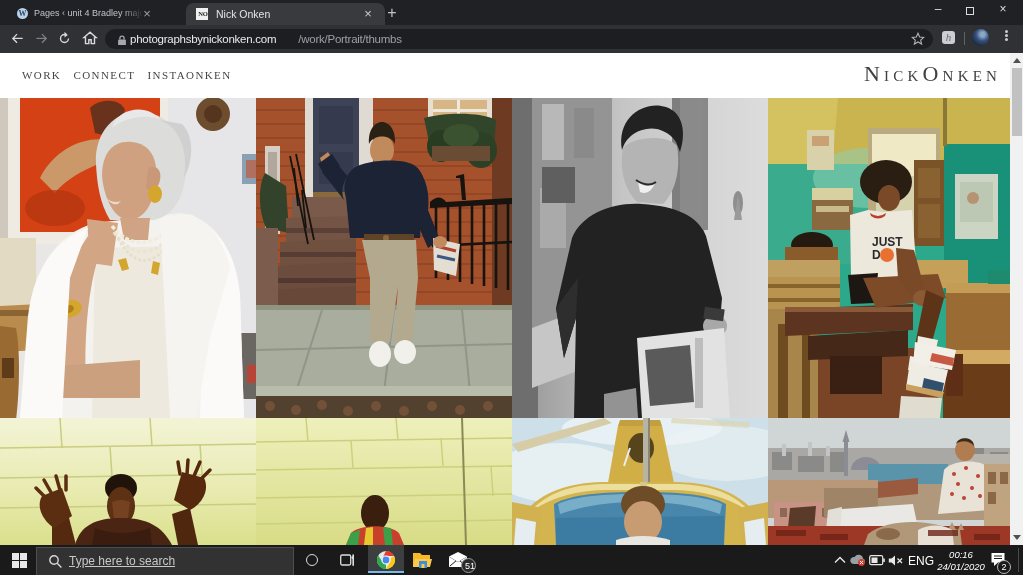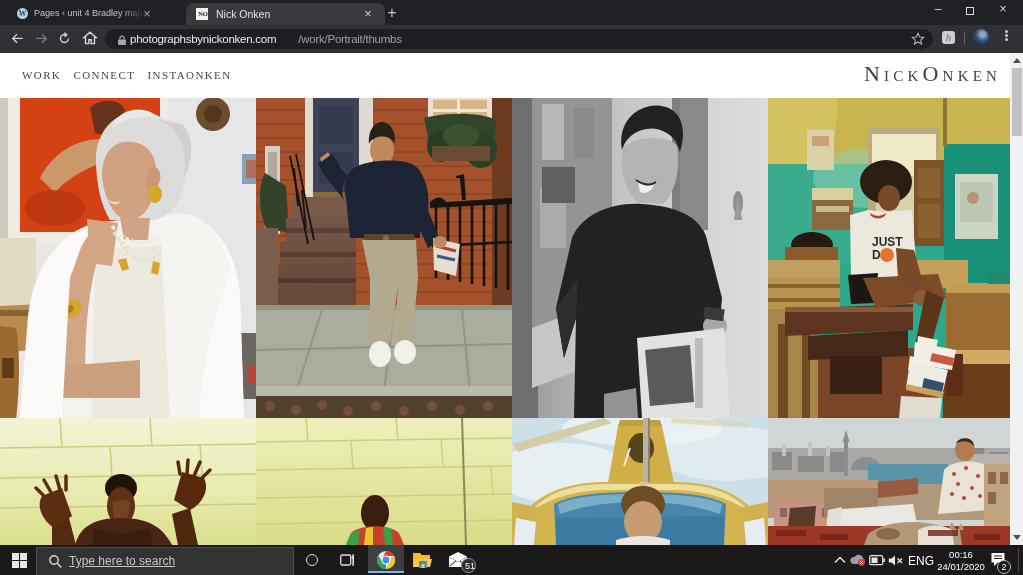--- a/index.html
+++ b/index.html
@@ -41,21 +41,21 @@
   #sbar { left:1010px; top:53px; width:13px; height:492px; background:#f1f1f1; }
   #sthumb { position:absolute; left:1.5px; top:15px; width:10px; height:68px; background:#c1c1c1; }
   .sarrow { position:absolute; left:3px; width:0; height:0; border-left:4px solid transparent; border-right:4px solid transparent; }
 
   
   #taskbar { left:0; top:545px; width:1023px; height:30px; background:#1a1a1b; color:#e8e8e8; }
   #search { position:absolute; left:36px; top:2px; width:258px; height:28px; background:#323233; border:1px solid #4e4e50; border-bottom:none; color:#c8c8c8; font-size:12px; line-height:27px; }
   #search .mag { position:absolute; left:11px; top:6px; }
   #search .txt { position:absolute; left:32px;text-decoration:underline; }
   .tbico { position:absolute; }
-  #clock { position:absolute; left:936px; width:50px; top:2px; text-align:center; font-size:9.5px; color:#fff; line-height:12px; padding-top:2px; }
+  #clock { position:absolute; left:936px; width:50px; top:2px; text-align:center; font-size:9.5px; color:#fff; line-height:12px; padding-top:2px;font-style:italic; }
 </style>
 </head>
 <body>
 <div id="screen">
 
   <div id="page" class="abs">
     <div id="nav">WORK&nbsp;&nbsp;CONNECT&nbsp;&nbsp;INSTAONKEN</div>
     <div id="logo">NickOnken</div>
 
     <svg class="ph" style="left:0;top:45px" width="256" height="320" viewBox="0 0 256 320">

